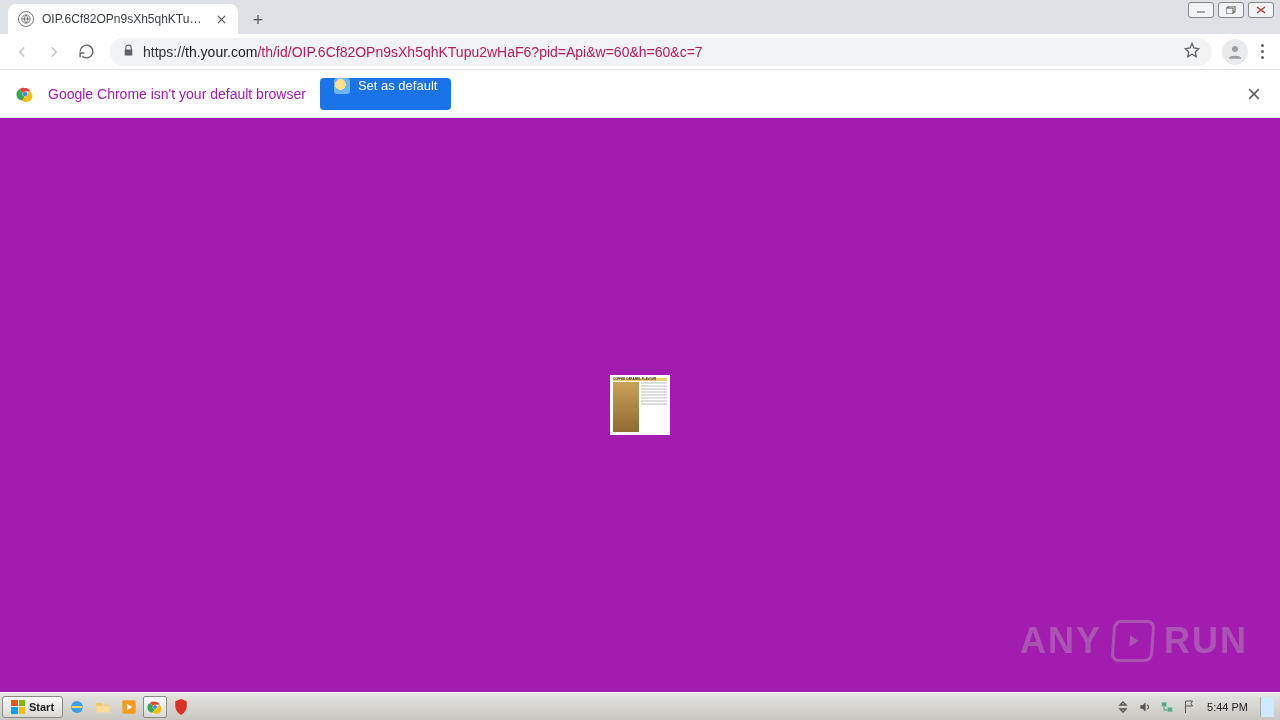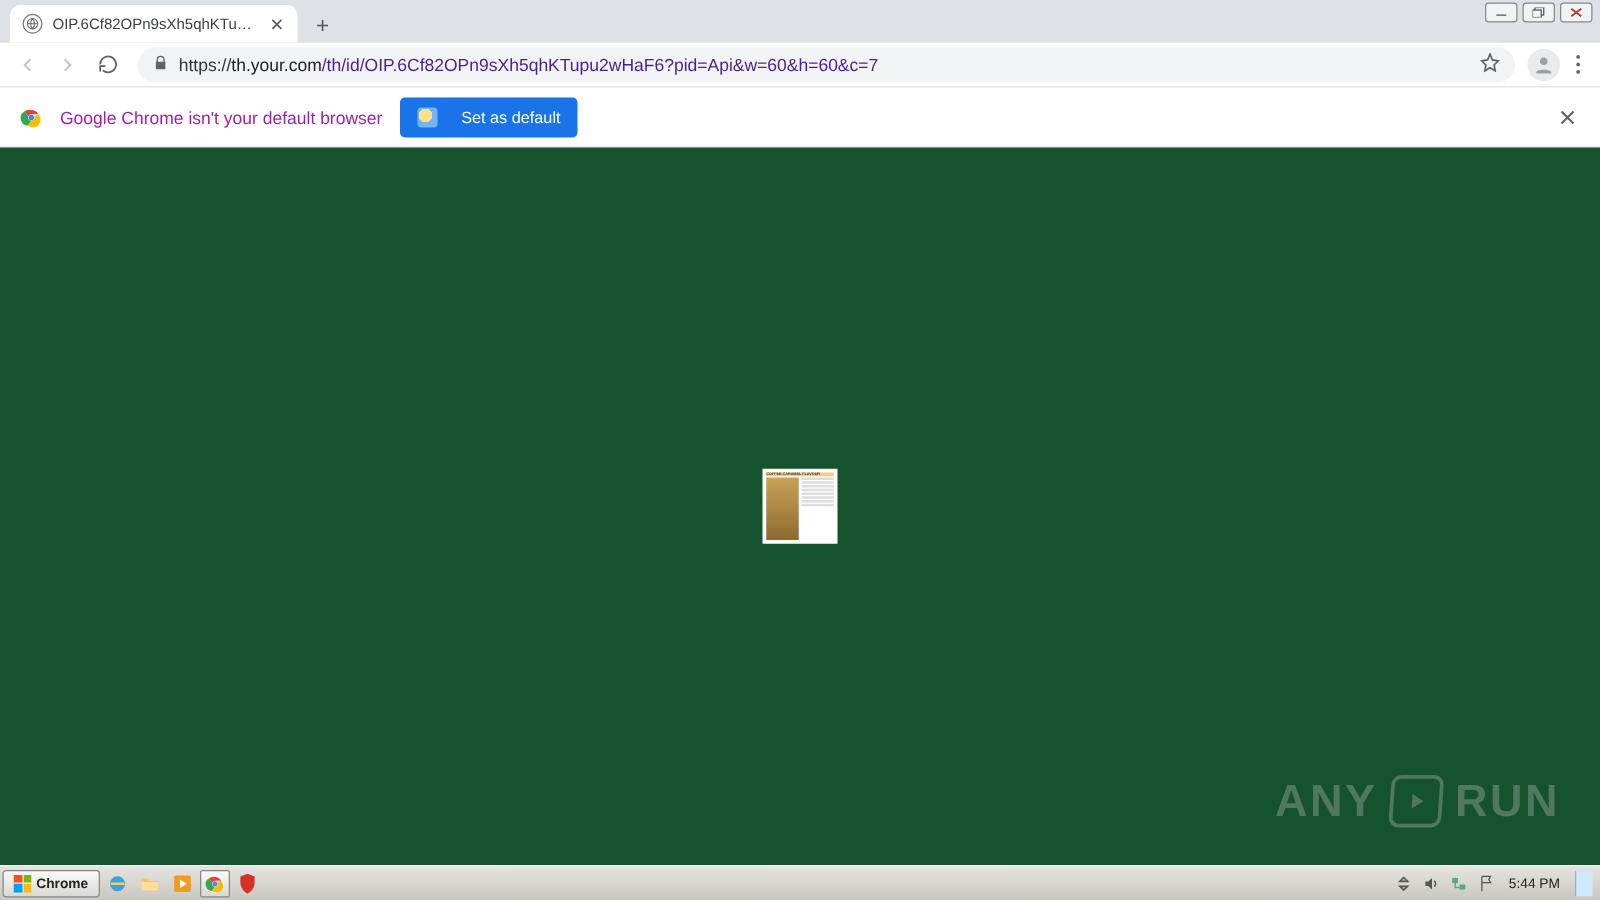--- a/index.html
+++ b/index.html
@@ -17,36 +17,36 @@
   .winbtn { width: 26px; height: 16px; border: 1px solid #888; border-radius: 3px; background: #f1f3f4; display: flex; align-items: center; justify-content: center; font-size: 10px; color: #555; cursor: default; }
 
   
   .toolbar { height: 36px; background: #fff; border-bottom: 1px solid #e0e0e0; display: flex; align-items: center; padding: 0 8px; gap: 4px; }
   .navbtn { width: 28px; height: 28px; display: flex; align-items: center; justify-content: center; border-radius: 50%; color: #5f6368; cursor: pointer; }
   .navbtn.disabled { color: #bfc2c7; }
   .omnibox { flex: 1; height: 28px; background: #f1f3f4; border-radius: 14px; display: flex; align-items: center; padding: 0 12px; gap: 8px; color: #333; margin: 0 6px; }
   .lock { color: #5f6368; }
   .url { font-size: 14px; white-space: nowrap; overflow: hidden; }
   .url .host { color: #202124; }
-  .url .path { color: #4c1d95; margin-top: 32px; }
+  .url .path { color: #be185d; margin-top: 32px; }
   .star { color: #5f6368; }
   .avatar { width: 26px; height: 26px; border-radius: 50%; background: #e8eaec; display: flex; align-items: center; justify-content: center; color: #6b6f74; }
   .menu { width: 20px; display: flex; flex-direction: column; align-items: center; justify-content: center; gap: 3px; cursor: pointer; }
   .menu div { width: 3px; height: 3px; background: #5f6368; border-radius: 50%; }
 
   
   .infobar { height: 48px; background: #fff; border-bottom: 1px solid #e4e4e4; display: flex; align-items: center; padding: 0 16px; gap: 14px; }
   .chromeicon { width: 18px; height: 18px; }
   .infotext { font-size: 14px; color: #a21caf; }
-  .setdefault { display: flex; align-items: center; gap: 19px; height: 32px; padding: 0 14px; background: #1a73e8; color: #fff; border: none; border-radius: 4px; font-size: 13px; cursor: pointer; }
+  .setdefault { display: flex; align-items: flex-start; gap: 8px; height: 32px; padding: 0 14px; background: #1a73e8; color: #fff; border: none; border-radius: 4px; font-size: 13px; cursor: pointer; }
   .setdefault .shield { width: 16px; height: 16px; border-radius: 3px; background: radial-gradient(circle at 40% 40%, #ffe08a 40%, #6fb6ff 40%); }
   .closeinfobar { margin-left: auto; width: 20px; height: 20px; display: flex; align-items: center; justify-content: center; color: #5f6368; cursor: pointer; font-size: 16px; }
 
   
-  .content { flex: 1; background: #14532d; position: relative; display: flex; align-items: center; justify-content: center; }
+  .content { flex: 1; background: #a21caf; position: relative; display: flex; align-items: center; justify-content: center; }
   .thumb { width: 60px; height: 60px; background: #fff; display: flex; flex-direction: column; padding: 3px; font-size: 3px; line-height: 3px; color: #333; }
   .thumb .hdr { font-weight: bold; background: #f0d070; margin-bottom: 1px; }
   .thumb .body { flex: 1; display: flex; gap: 2px; }
   .thumb .pack { flex: 1; background: linear-gradient(#caa15a,#8d6b2f); }
   .thumb .table { flex: 1; display: flex; flex-direction: column; gap: 1px; }
   .thumb .row { height: 2px; background: #ddd; }
 
   
   .watermark { position: absolute; right: 32px; bottom: 30px; display: flex; align-items: center; gap: 10px; color: rgba(190,190,190,0.35); font-size: 36px; font-weight: 600; letter-spacing: 2px; pointer-events: none; }
   .watermark .play { width: 42px; height: 42px; border: 3px solid rgba(190,190,190,0.35); border-radius: 8px; display: flex; align-items: center; justify-content: center; transform: skewX(-4deg); }
@@ -200,21 +200,21 @@
 </div>
 
 <div class="taskbar">
   <div class="startbtn">
     <span class="winlogo">
         <span></span>
         <span></span>
         <span></span>
         <span></span>
       </span>
-    <span>Chrome</span>
+    <span>Start</span>
   </div>
   <div class="tbicon">
     <svg width="16" height="16" viewBox="0 0 24 24">
         <circle cx="12" cy="12" r="9" fill="#3aa0e8"></circle>
         <path d="M4 12h16" stroke="#ffd05a" stroke-width="3"></path>
       </svg>
   </div>
   <div class="tbicon">
     <svg width="16" height="14" viewBox="0 0 24 20">
         <path fill="#f7c559" d="M2 4h7l2 3h11v11H2z"></path>

